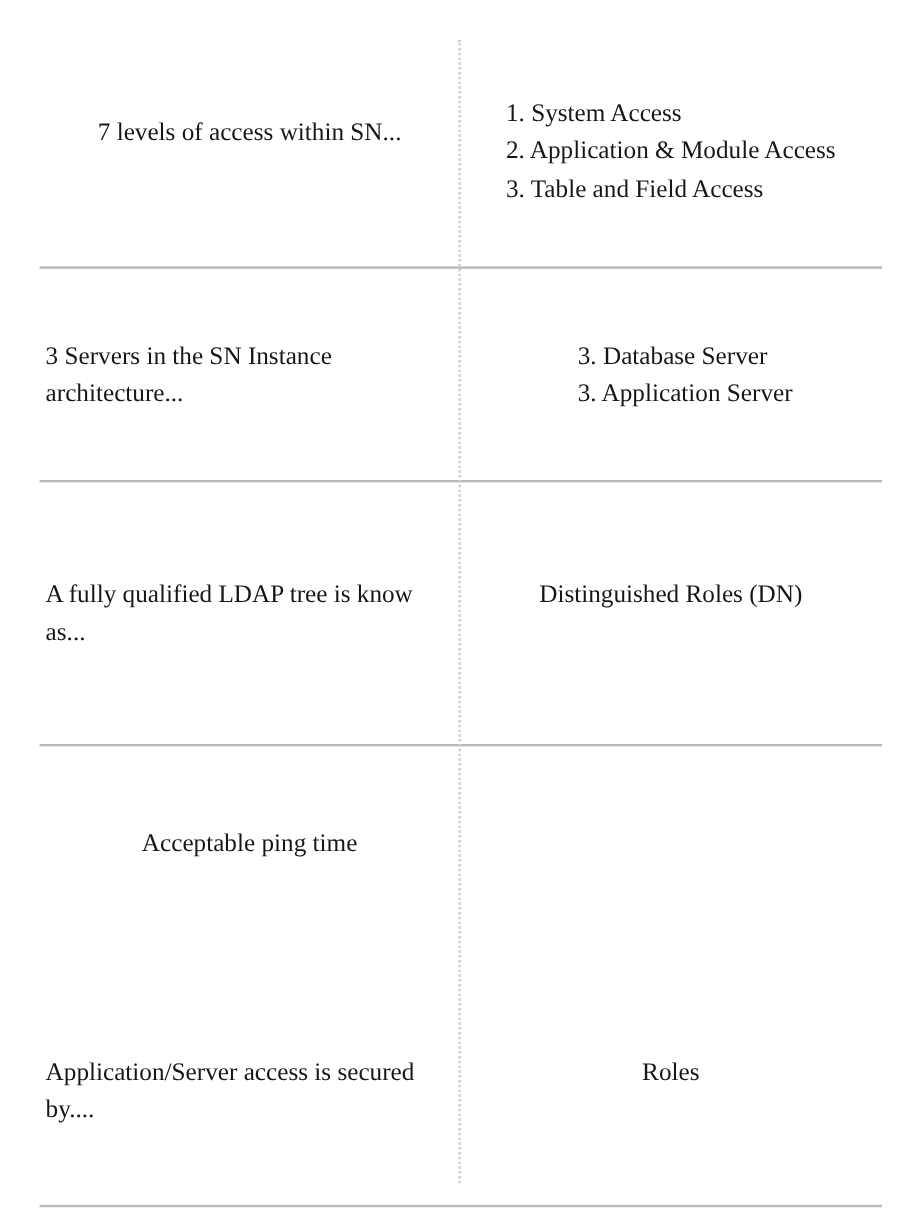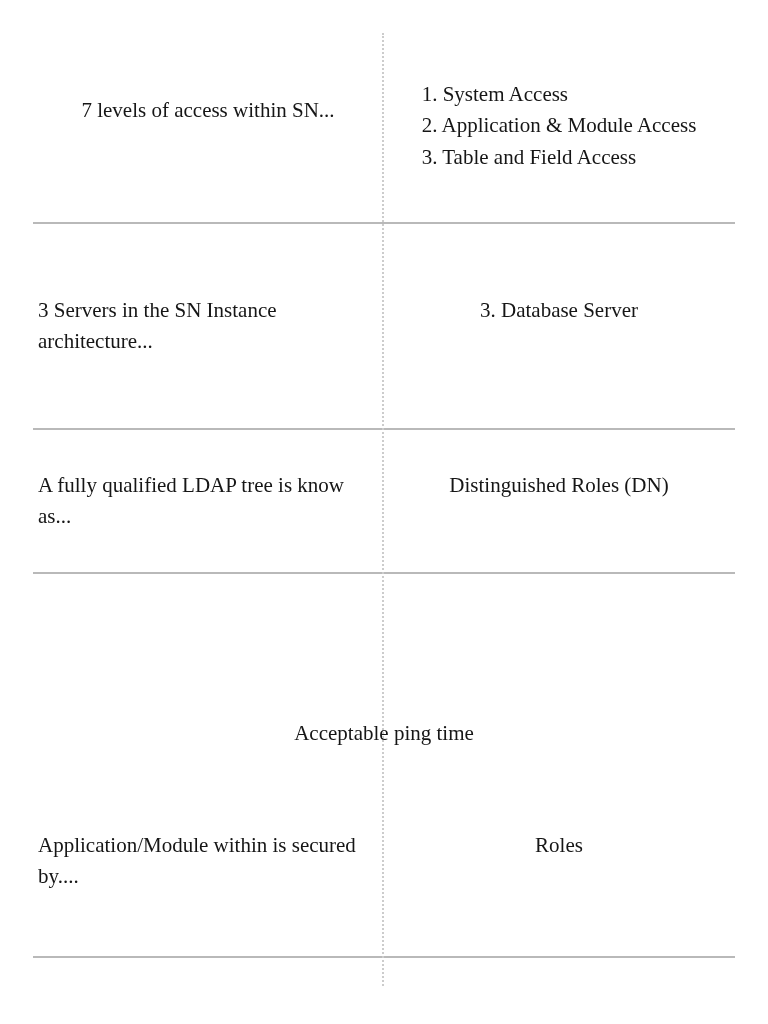--- a/index.html
+++ b/index.html
@@ -28,23 +28,23 @@
     border-left: 2px dotted #cccccc;
   }
   .row {
     display: flex;
     box-sizing: border-box;
   }
   .row.bordered {
     border-bottom: 2px solid #b9b9b9;
   }
   .row.r1 { height: 194px; }
-  .row.r2 { height: 206px; }
-  .row.r3 { height: 144px; }
-  .row.r4 { height: 192px; flex-direction: column; }
+  .row.r2 { height: 178px; gap: 12px; }
+  .row.r3 { height: 220px; }
+  .row.r4 { height: 192px; }
   .row.r5 { height: 192px; }
   .cell {
     display: flex;
     align-items: center;
     justify-content: center;
     box-sizing: border-box;
   }
   .cell.term-cell { flex: 0 0 350px; }
   .cell.def-cell  { flex: 0 0 352px; }
   .textblock {
@@ -77,20 +77,21 @@
     </div>
   </div>
 
   <div class="row r2 bordered">
     <div class="cell term-cell">
       <div class="textblock term-text">3 Servers in the SN Instance architecture...</div>
     </div>
     <div class="cell def-cell">
       <div class="textblock def-text">
           <div>3. Database Server</div>
+          <div>3. Application Server</div>
         </div>
     </div>
   </div>
 
   <div class="row r3 bordered">
     <div class="cell term-cell">
       <div class="textblock term-text">A fully qualified LDAP tree is know as...</div>
     </div>
     <div class="cell def-cell">
       <div class="textblock def-text">
@@ -100,21 +101,21 @@
   </div>
 
   <div class="row r4">
     <div class="cell term-cell">
       <div class="textblock term-text">Acceptable ping time</div>
     </div>
   </div>
 
   <div class="row r5 bordered">
     <div class="cell term-cell">
-      <div class="textblock term-text">Application/Module within is secured by....</div>
+      <div class="textblock term-text">Application/Server access is secured by....</div>
     </div>
     <div class="cell def-cell">
       <div class="textblock def-text">
           <div>Roles</div>
         </div>
     </div>
   </div>
 
 </div>
 

